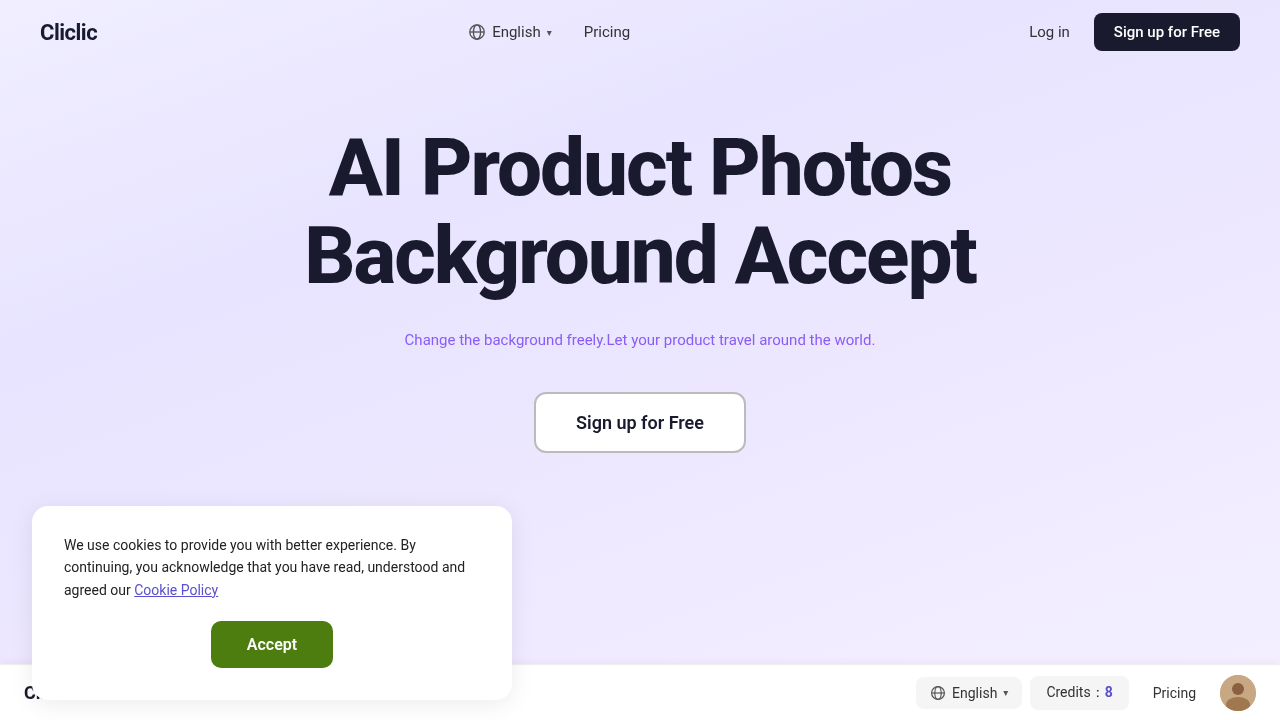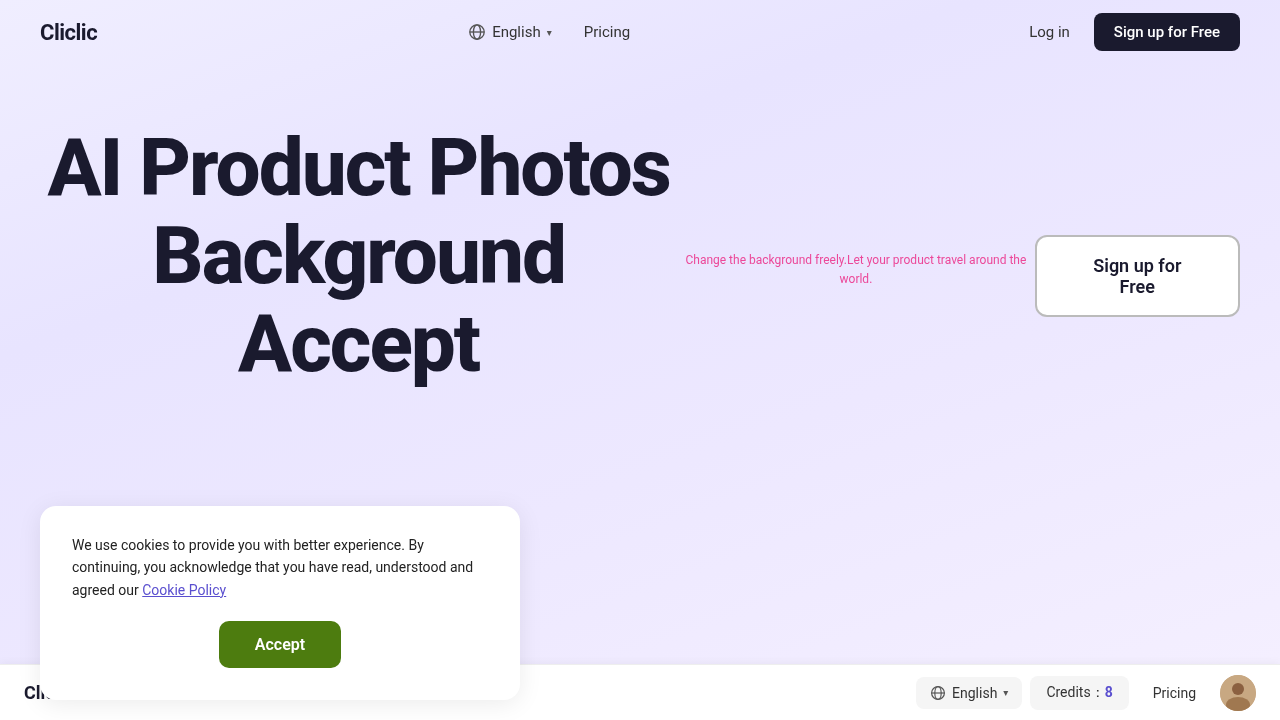--- a/index.html
+++ b/index.html
@@ -81,58 +81,59 @@
       padding: 10px 20px;
       font-size: 15px;
       font-weight: 500;
       cursor: pointer;
       font-family: inherit;
     }
 
     
     .hero {
       display: flex;
+      flex-direction: column;
       align-items: center;
       text-align: center;
       padding: 60px 40px 40px;
     }
 
     .hero-title {
       font-size: 80px;
       font-weight: 800;
       color: #1a1a2e;
       line-height: 1.1;
       letter-spacing: -2px;
       max-width: 900px;
     }
 
     .hero-subtitle {
       margin-top: 28px;
-      font-size: 12px;
-      color: #ec4899;
+      font-size: 15px;
+      color: #8b5cf6;
       line-height: 1.6;
     }
 
     .hero-cta {
       margin-top: 40px;
       background: white;
       border: 2px solid #bbb;
       border-radius: 12px;
       padding: 18px 40px;
       font-size: 18px;
       font-weight: 600;
       color: #1a1a2e;
       cursor: pointer;
       font-family: inherit;
     }
 
     
     .cookie-banner {
       position: absolute;
-      left: 40px;
+      left: 32px;
       bottom: 20px;
       width: 480px;
       background: white;
       border-radius: 16px;
       padding: 28px 32px 32px;
       box-shadow: 0 4px 24px rgba(0,0,0,0.08);
       z-index: 100;
     }
 
     .cookie-text {

